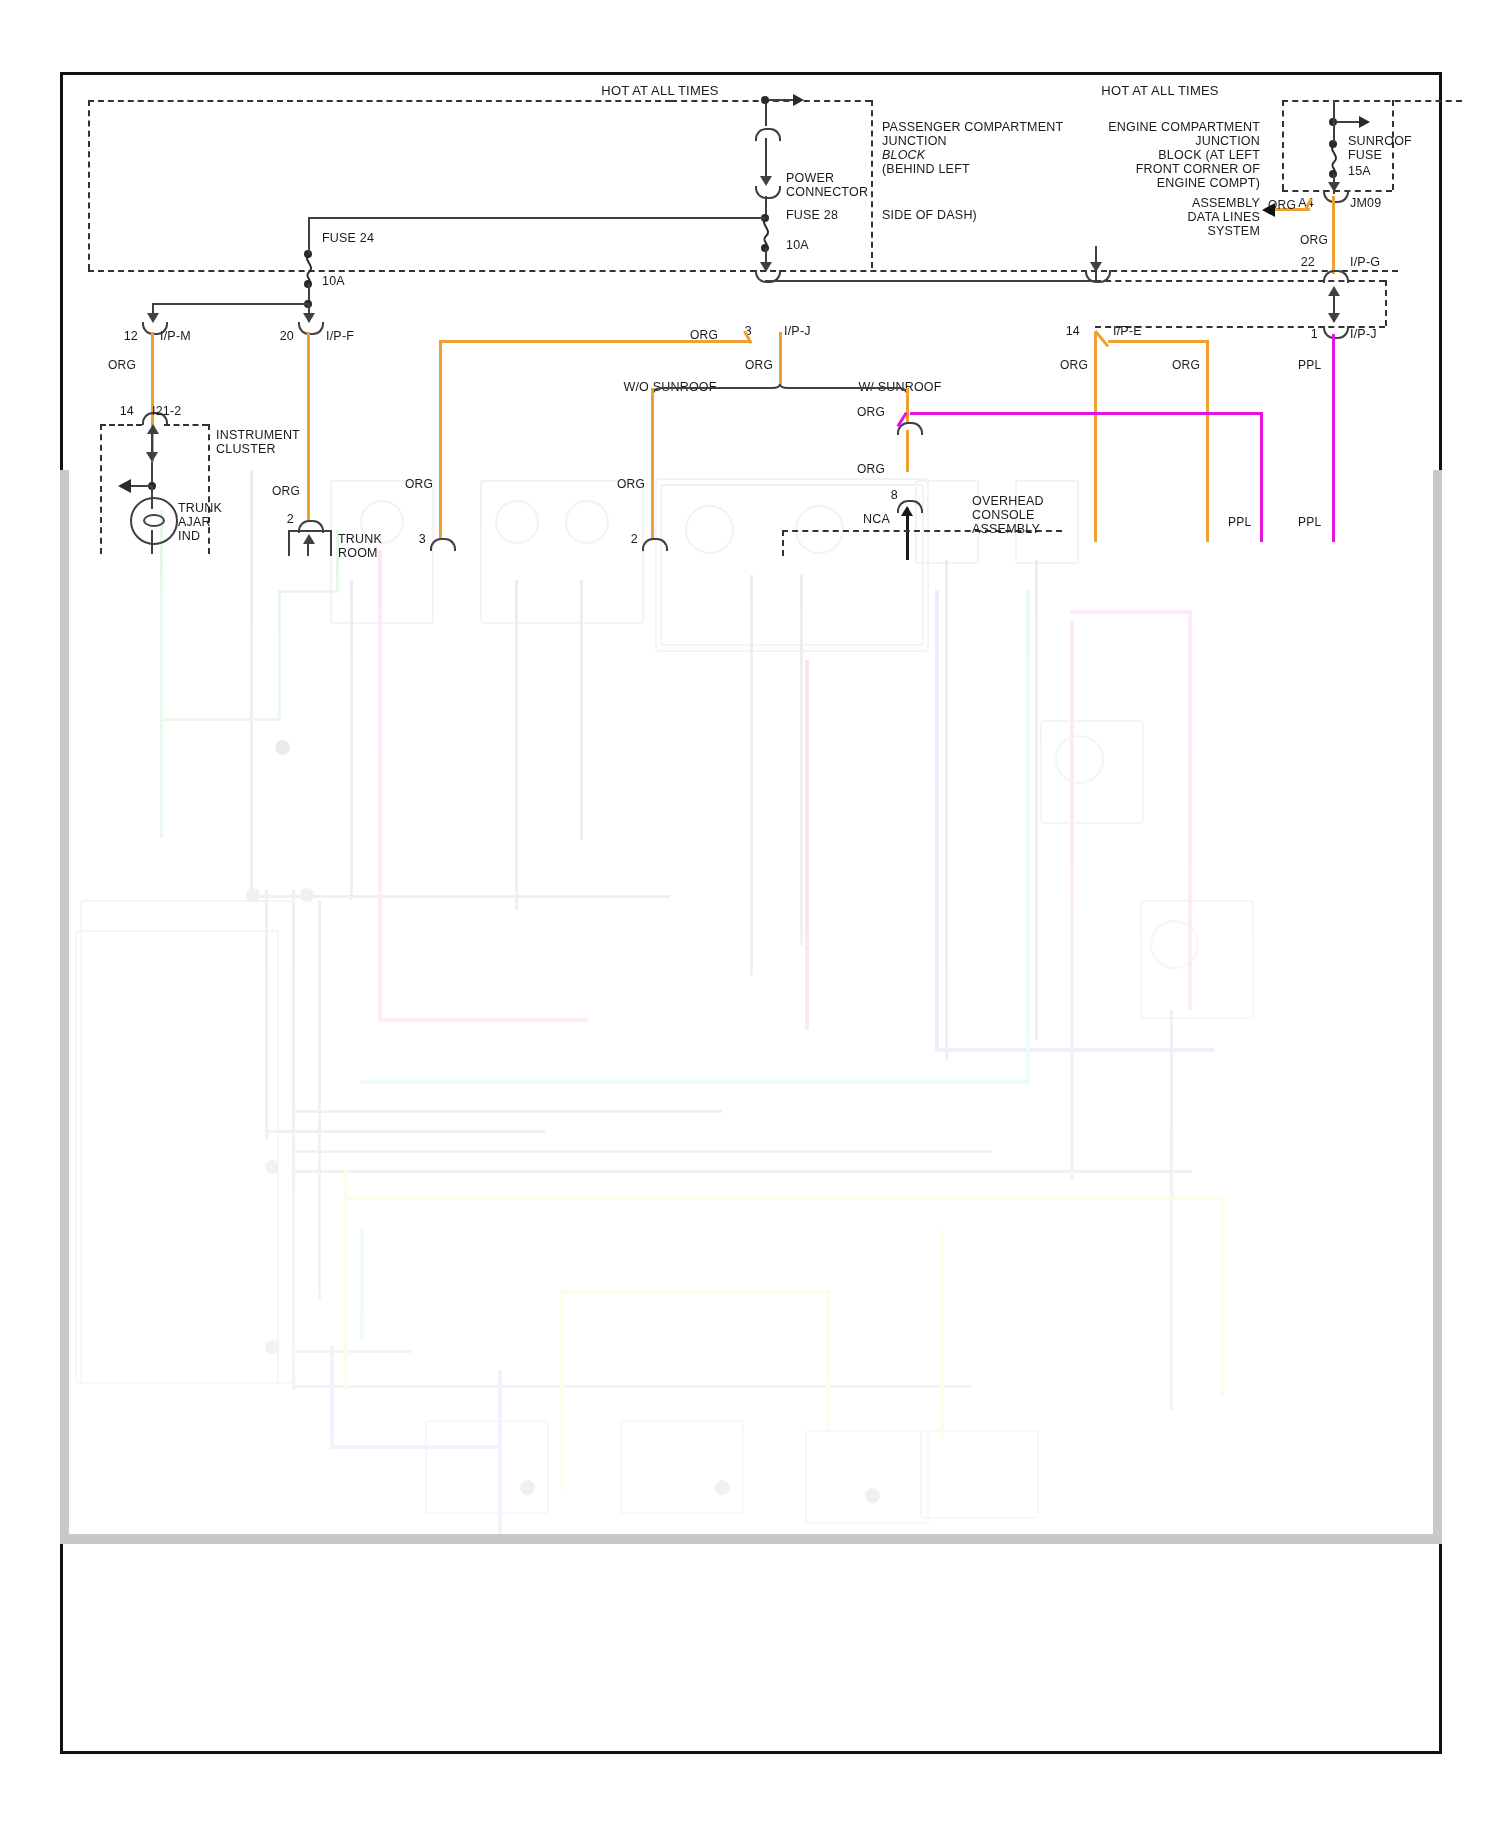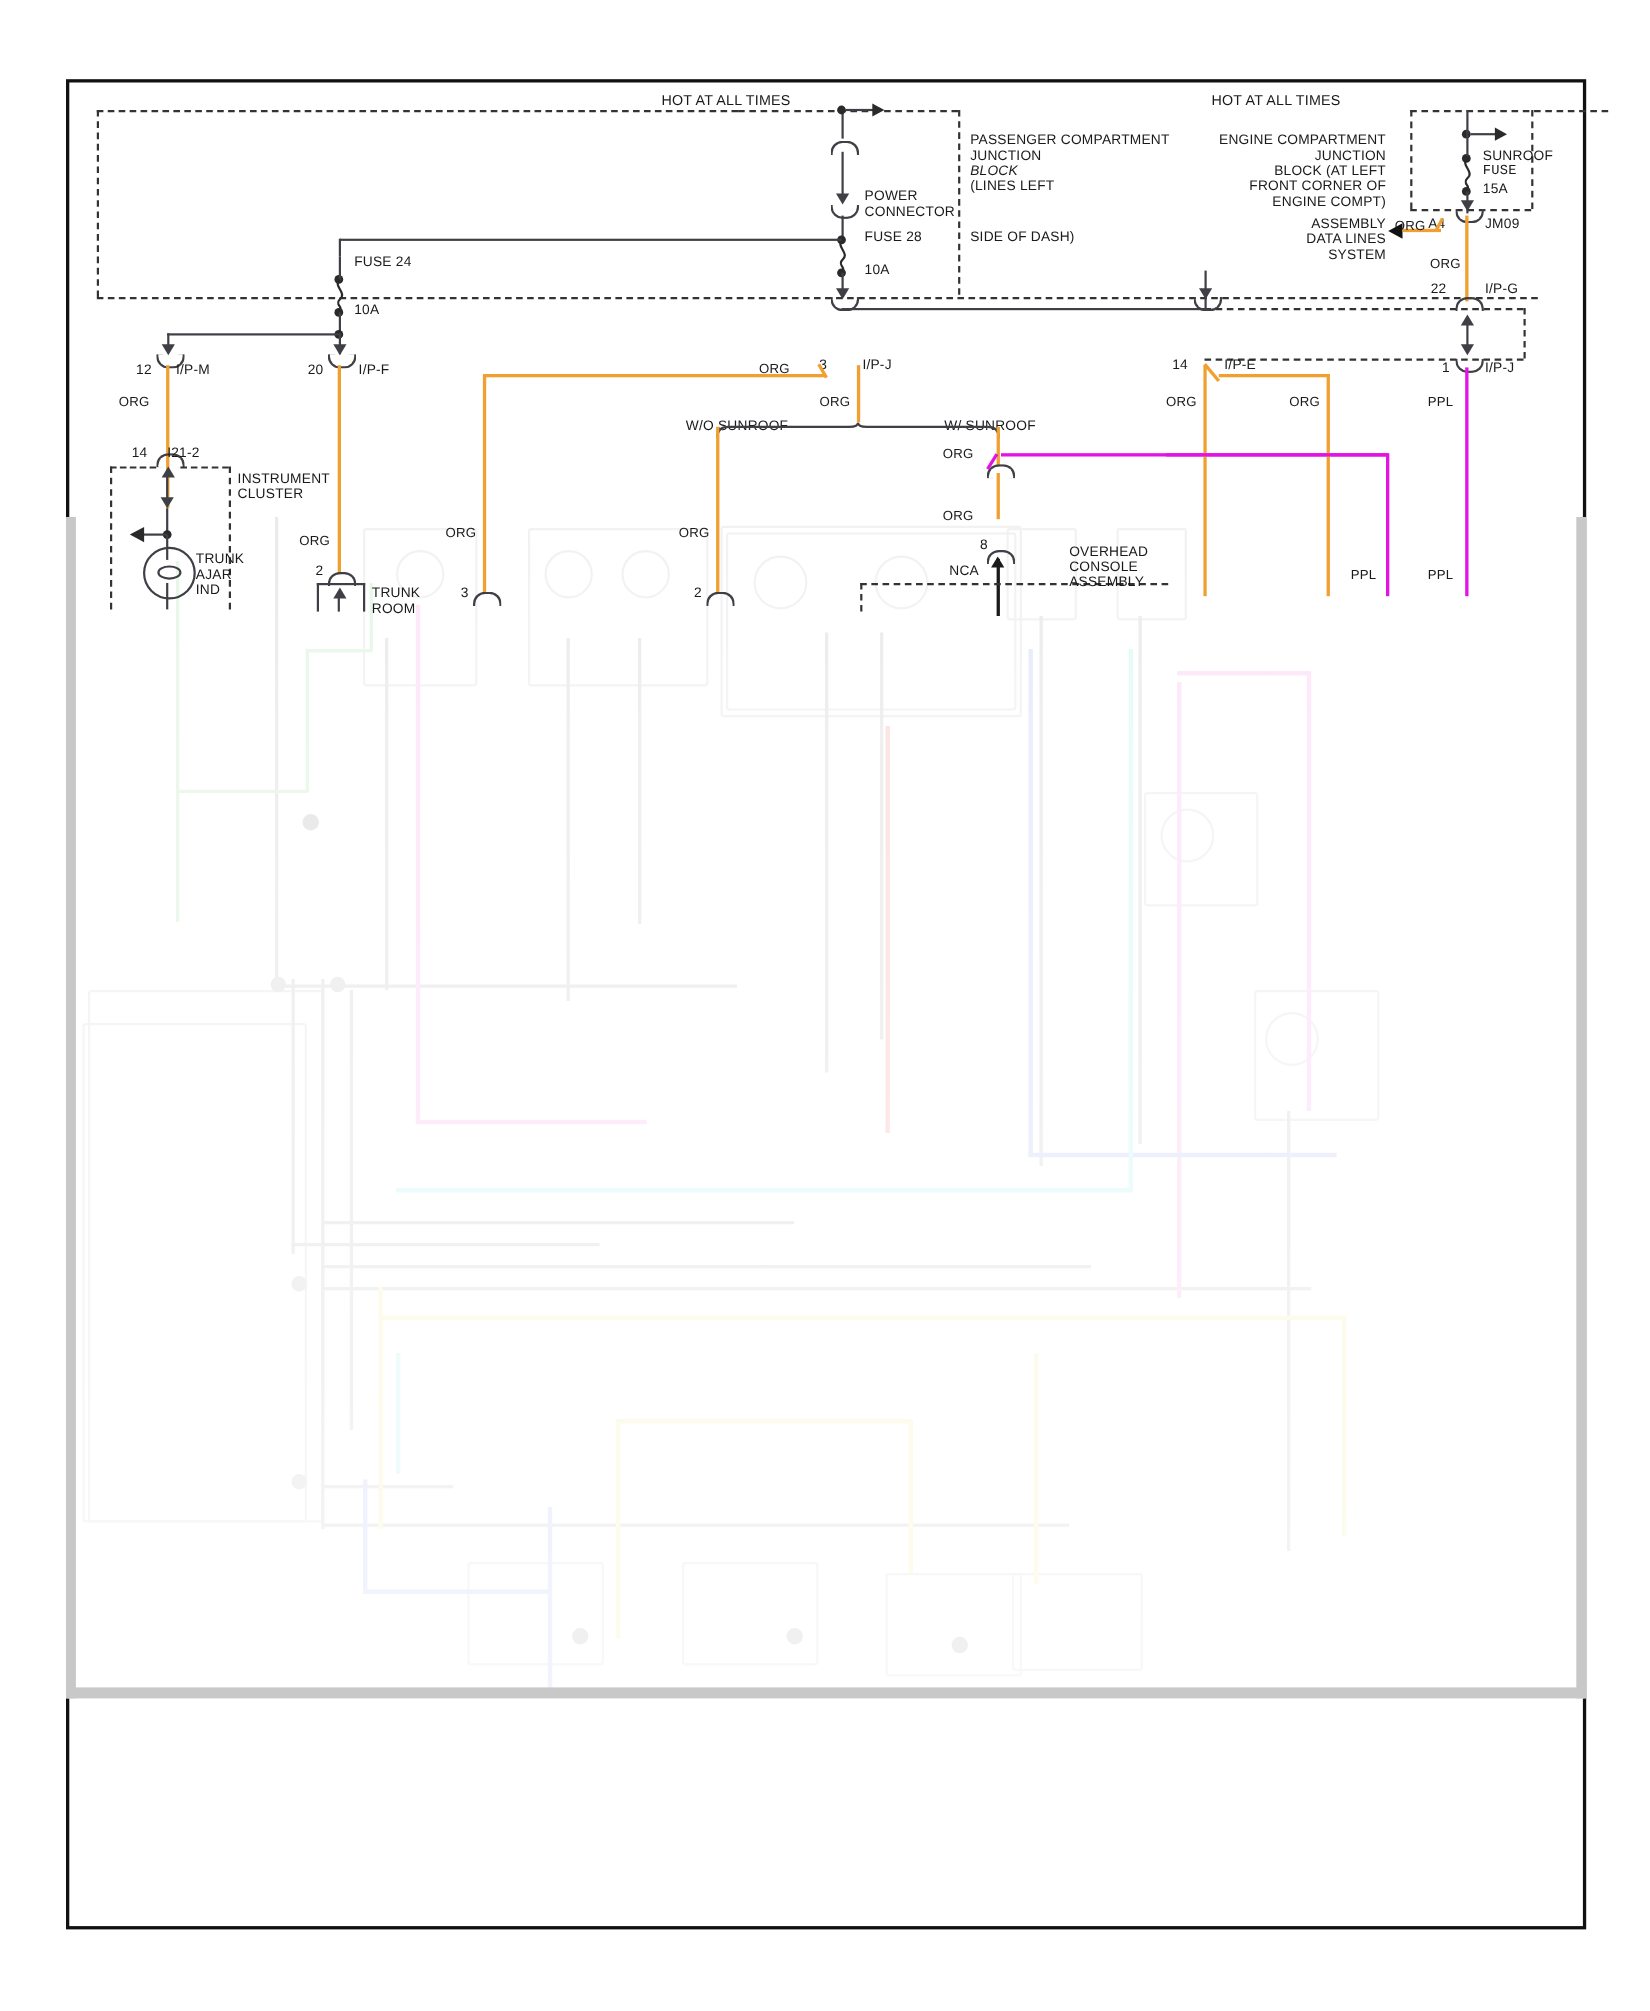--- a/index.html
+++ b/index.html
@@ -162,21 +162,21 @@
 
   <div class="dash-h" style="left:88px;top:100px;width:583px;"></div>
   <div class="dash-h" style="left:671px;top:100px;width:200px;"></div>
   <div class="dash-v" style="left:88px;top:100px;height:170px;"></div>
   <div class="dash-h" style="left:88px;top:270px;width:1310px;"></div>
   <div class="dash-v" style="left:871px;top:100px;height:168px;"></div>
 
   <div class="t" style="left:882px;top:120px;">PASSENGER COMPARTMENT</div>
   <div class="t" style="left:882px;top:134px;">JUNCTION</div>
   <div class="t" style="left:882px;top:148px;font-style:italic;">BLOCK</div>
-  <div class="t" style="left:882px;top:162px;">(LINES LEFT</div>
+  <div class="t" style="left:882px;top:162px;">(BEHIND LEFT</div>
   <div class="t" style="left:882px;top:176px;margin-top:32px;">SIDE OF DASH)</div>
 
   <div class="t r" style="left:900px;top:120px;width:360px;">ENGINE COMPARTMENT</div>
   <div class="t r" style="left:900px;top:134px;width:360px;">JUNCTION</div>
   <div class="t r" style="left:900px;top:148px;width:360px;">BLOCK (AT LEFT</div>
   <div class="t r" style="left:900px;top:162px;width:360px;">FRONT CORNER OF</div>
   <div class="t r" style="left:900px;top:176px;width:360px;">ENGINE COMPT)</div>
 
   <div class="t r" style="left:940px;top:196px;width:320px;">ASSEMBLY</div>
   <div class="t r" style="left:940px;top:210px;width:320px;">DATA LINES</div>
@@ -257,21 +257,21 @@
   <div class="hl" style="left:1337px;top:121px;width:24px;"></div>
   <div class="arr-r" style="left:1359px;top:116px;"></div>
   <div class="vl" style="left:1333px;top:100px;height:22px;"></div>
   <div class="dot" style="left:1329px;top:140px;"></div>
   <div class="dot" style="left:1329px;top:170px;"></div>
   <div class="vl" style="left:1333px;top:122px;height:20px;"></div>
   <svg class="fuse" style="left:1325px;top:142px;" width="20" height="32">
     <path d="M9 2 C 2 8, 16 14, 9 20 C 4 25, 12 27, 9 30" stroke="#2a2a2a" stroke-width="2" fill="none"></path>
   </svg>
   <div class="t" style="left:1348px;top:134px;">SUNROOF</div>
-  <div class="t" style="left:1348px;top:148px;font-family:Liberation Mono, monospace;">FUSE</div>
+  <div class="t" style="left:1348px;top:148px;">FUSE</div>
   <div class="t" style="left:1348px;top:164px;">15A</div>
   <div class="vl" style="left:1333px;top:174px;height:20px;"></div>
   <div class="arr-d" style="left:1328px;top:182px;"></div>
   <div class="arc dn" style="left:1323px;top:190px;"></div>
   <div class="t r" style="left:1280px;top:196px;width:34px;">A4</div>
   <div class="t" style="left:1350px;top:196px;">JM09</div>
 
   <div class="w org hwire" style="left:1275px;top:208px;width:35px;"></div>
   <div class="w org" style="left:1310px;top:198px;width:3px;height:12px;transform:rotate(28deg);transform-origin:top left;"></div>
   <div class="t" style="left:1268px;top:198px;font-size:12px;">ORG</div>

